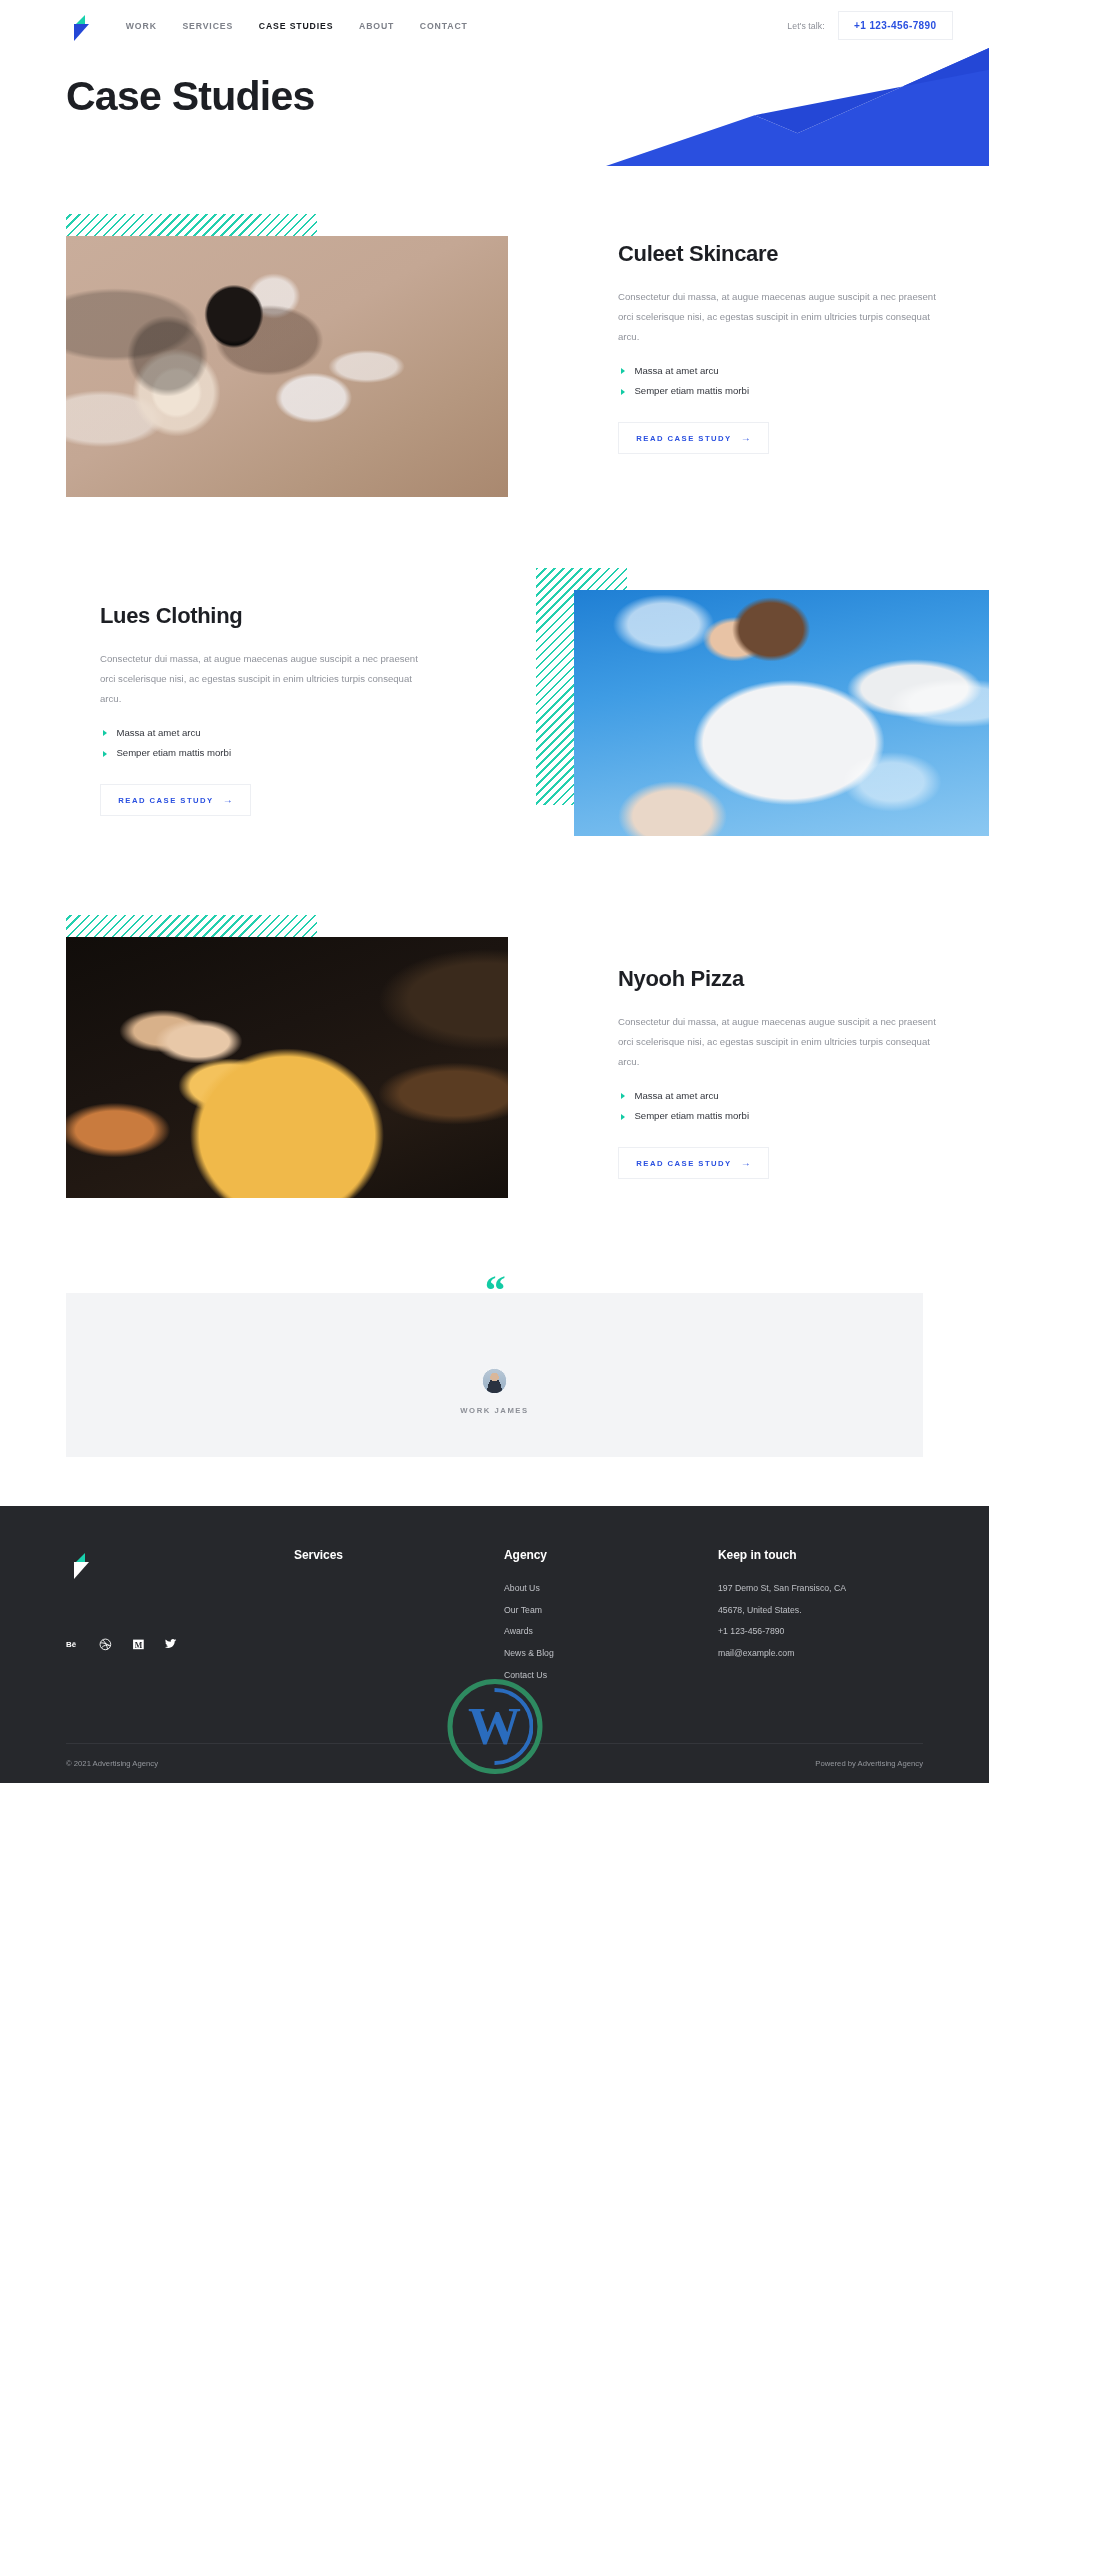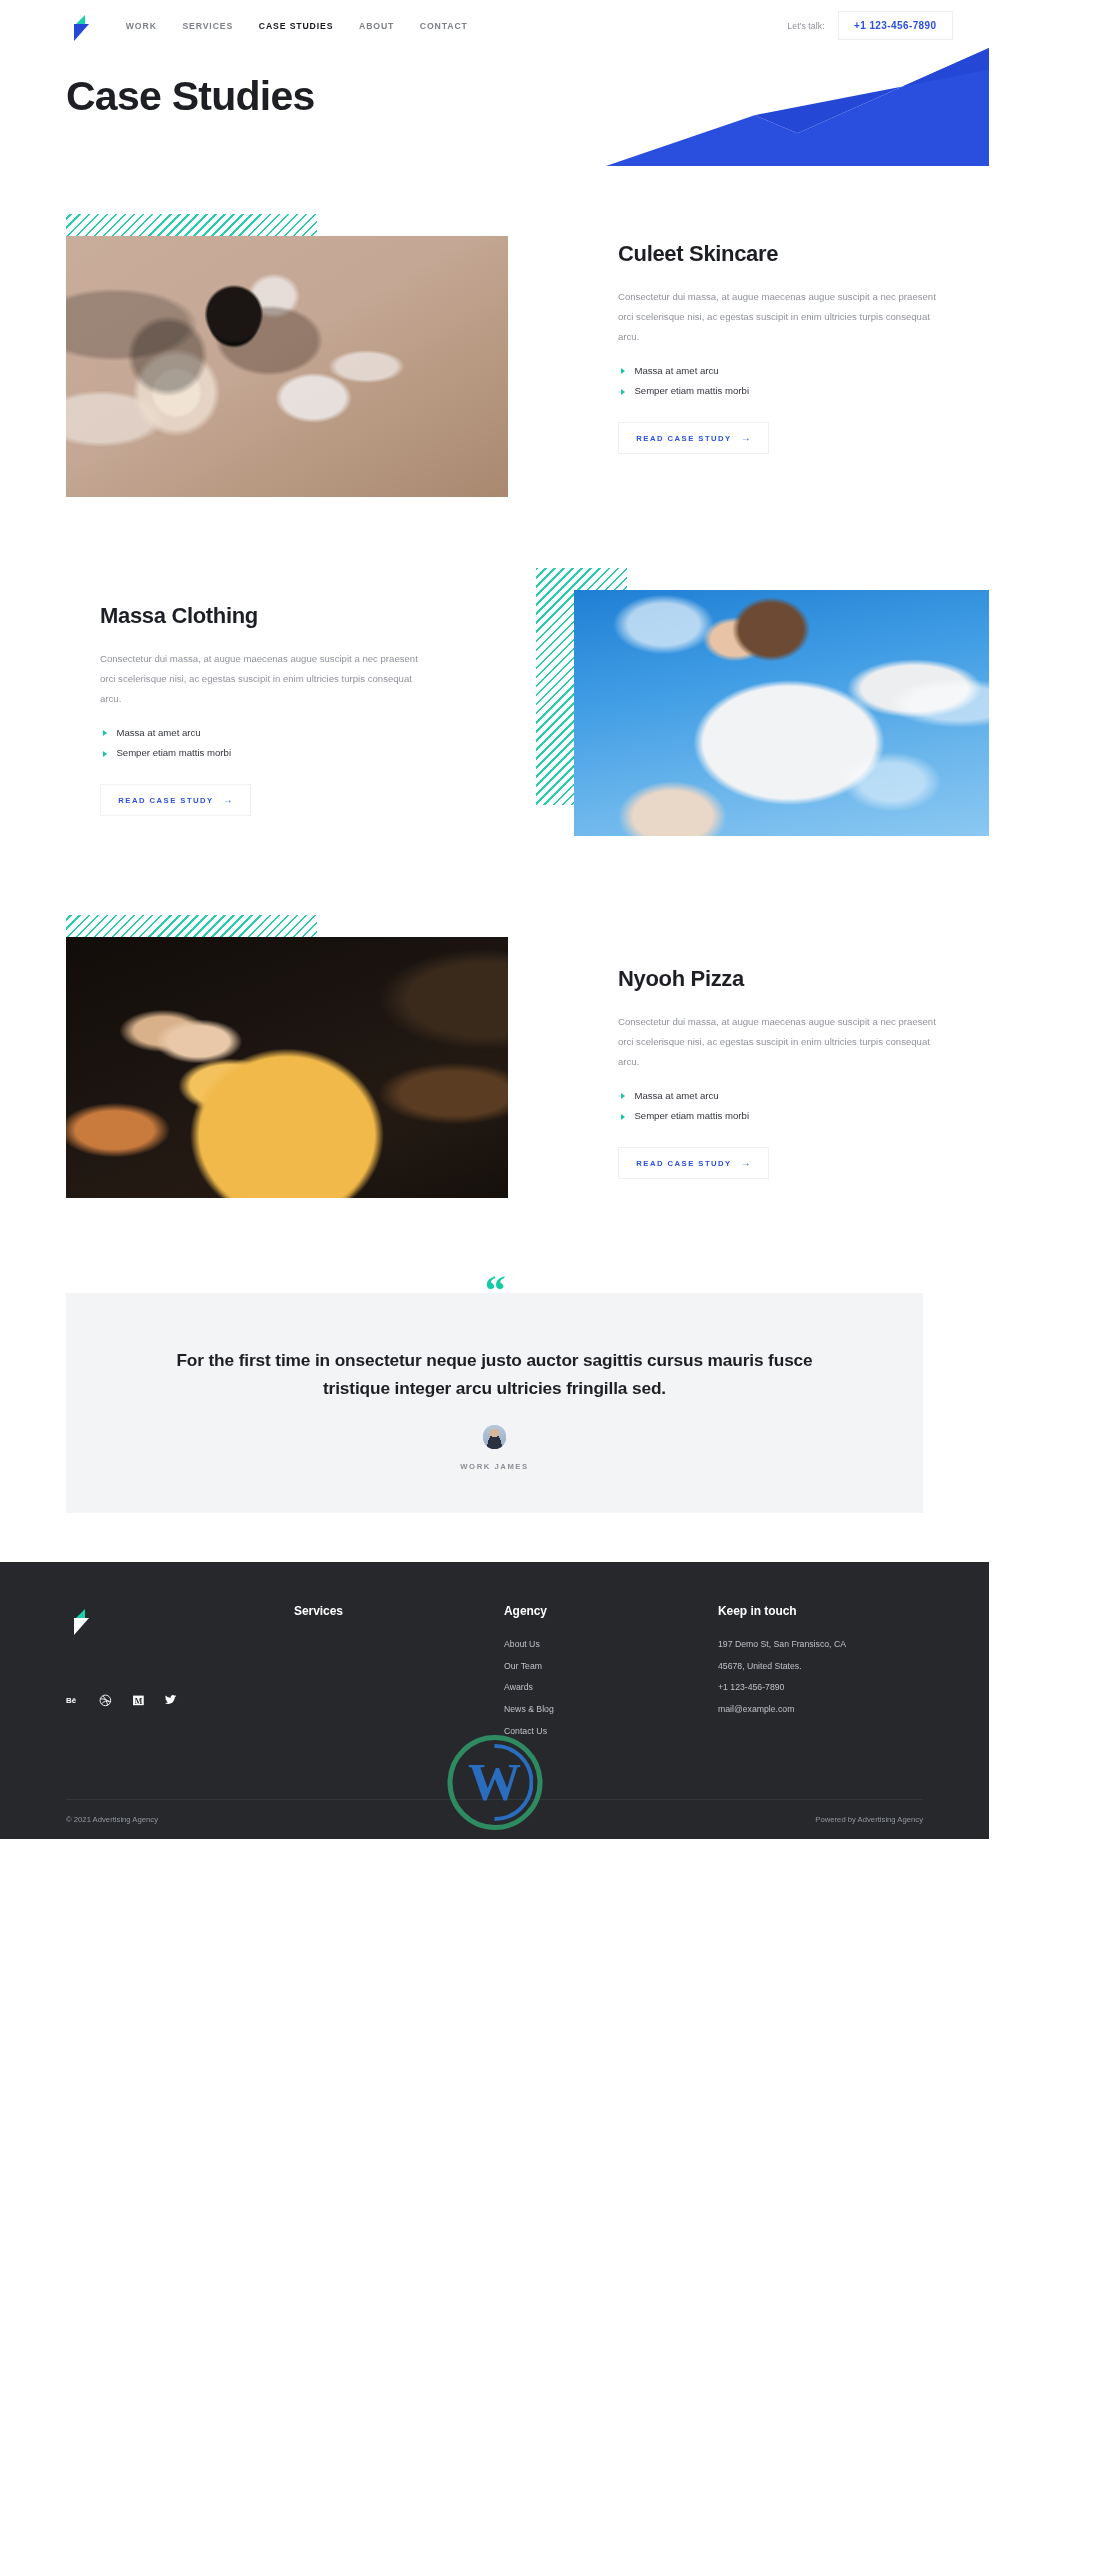--- a/index.html
+++ b/index.html
@@ -354,21 +354,21 @@
         </ul>
         <a class="read-btn" href="#">
           <span>READ CASE STUDY</span>
           <span class="arrow">→</span>
         </a>
       </div>
     </div>
 
     <div class="case" style="margin-top:46px;">
       <div class="case-body" style="left:100px; top:42px;">
-        <h2>Massa Clothing</h2>
+        <h2>Lues Clothing</h2>
         <p class="desc">Consectetur dui massa, at augue maecenas augue suscipit a nec praesent orci scelerisque nisi, ac egestas suscipit in enim ultricies turpis consequat arcu.</p>
         <ul>
           <li>Massa at amet arcu</li>
           <li>Semper etiam mattis morbi</li>
         </ul>
         <a class="read-btn" href="#">
           <span>READ CASE STUDY</span>
           <span class="arrow">→</span>
         </a>
       </div>
@@ -420,21 +420,20 @@
           <span>READ CASE STUDY</span>
           <span class="arrow">→</span>
         </a>
       </div>
     </div>
   </div>
 
   <div class="testimonial-wrap">
     <div class="quote-mark">“</div>
     <div class="testimonial">
-      <div class="quote-text">For the first time in onsectetur neque justo auctor sagittis cursus mauris fusce tristique integer arcu ultricies fringilla sed.</div>
       <div class="avatar">
         <div class="face"></div>
       </div>
       <div class="author">WORK JAMES</div>
     </div>
   </div>
 
   <div class="footer">
     <div class="footer-grid">
 

